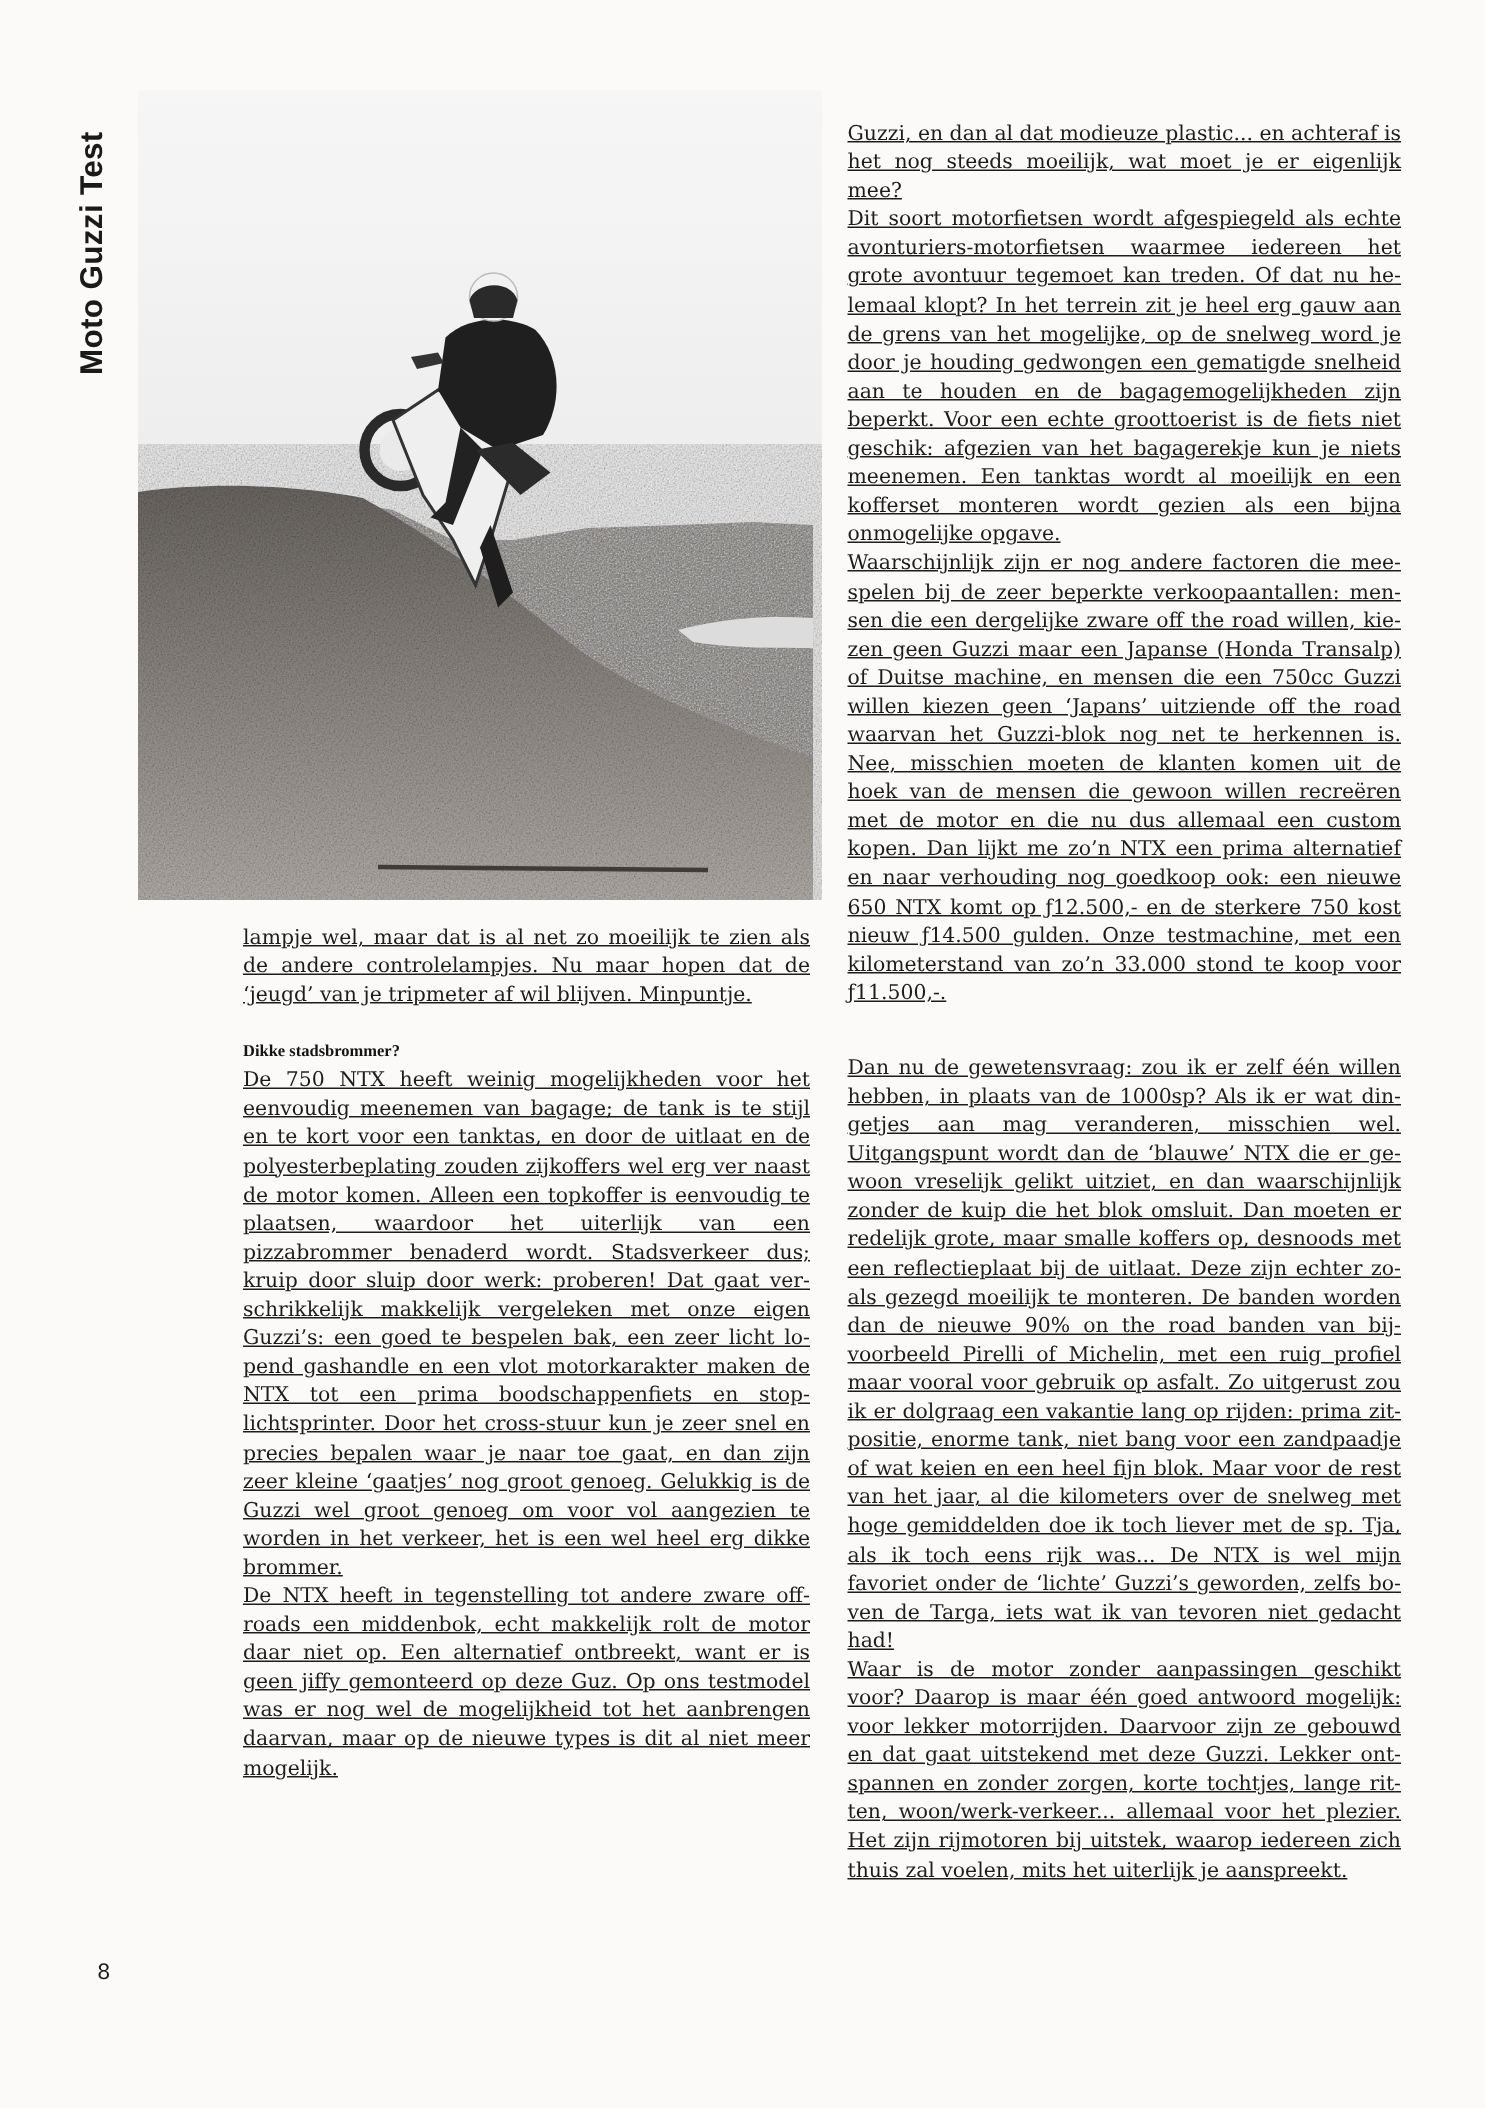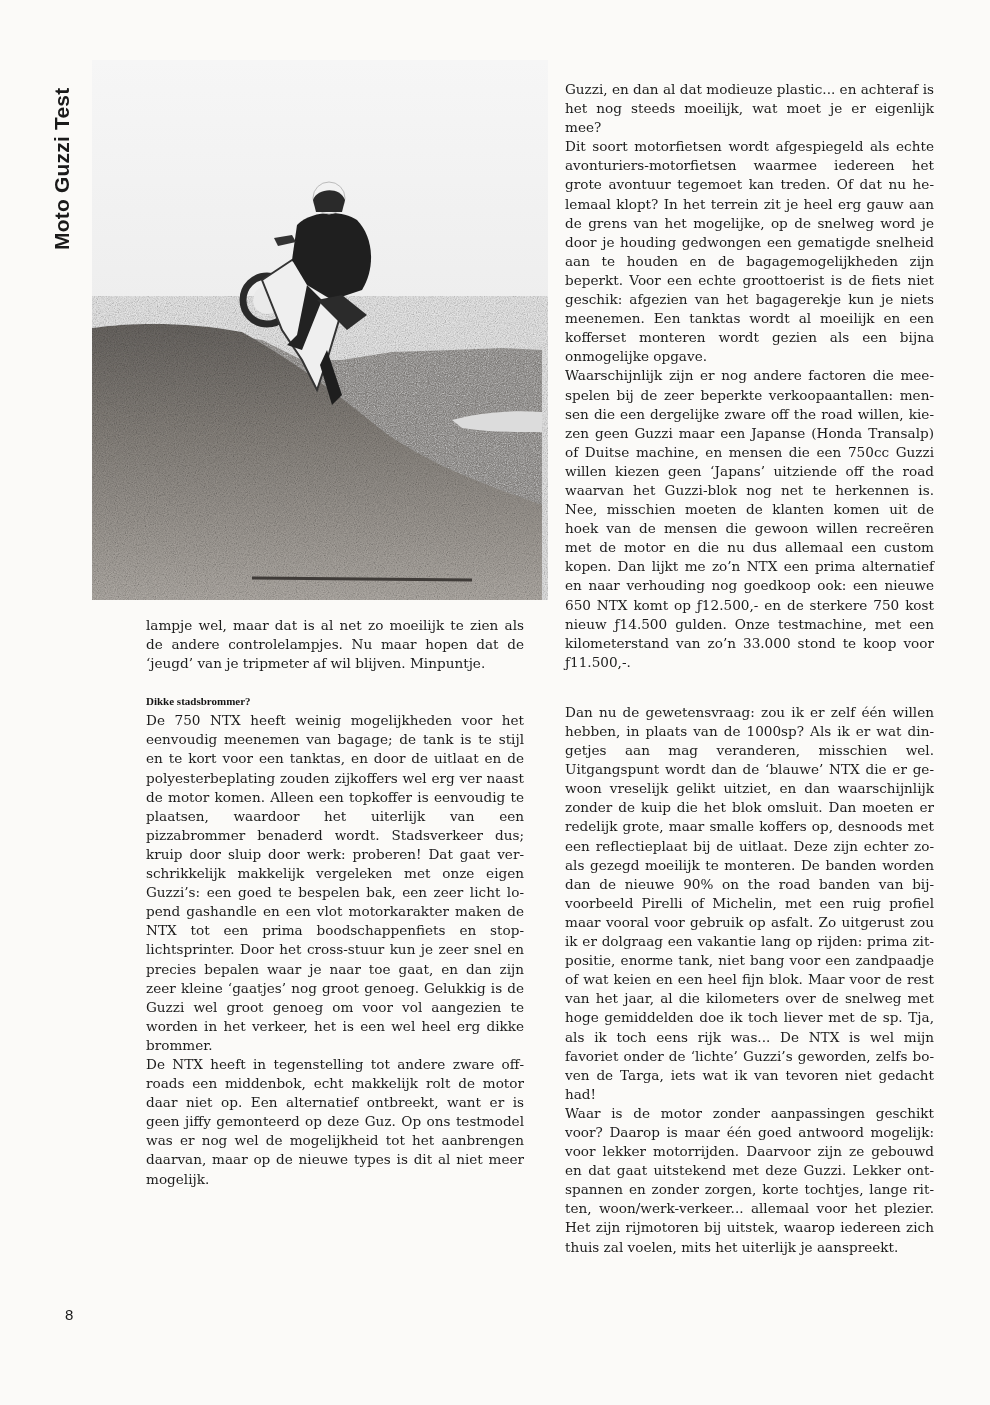--- a/index.html
+++ b/index.html
@@ -21,22 +21,22 @@
   }
   .photo {
     position: absolute; left: 92px; top: 60px; width: 456px; height: 540px;
     background: #f1f1f1; overflow: hidden;
   }
   .photo svg { display: block; width: 100%; height: 100%; }
   .col {
     position: absolute; font-size: 13.6px; line-height: 19.1px; text-align: justify;
     hyphens: manual;
   }
-  .col p { margin: 0; }
-  .col-left { left: 146px; top: 616px; width: 378px; }
+  .col p { margin: 0; text-decoration: underline; }
+  .col-left { left: 162px; top: 616px; width: 378px; }
   .col-right { left: 565px; top: 80px; width: 369px; }
   .heading {
     font-family: "Liberation Serif", serif; font-weight: bold; font-size: 11px;
     margin: 0; line-height: 19px; color: #141414;
   }
   .gap-l { height: 19px; }
   .gap-r { height: 31px; }
 </style>
 </head>
 <body>

